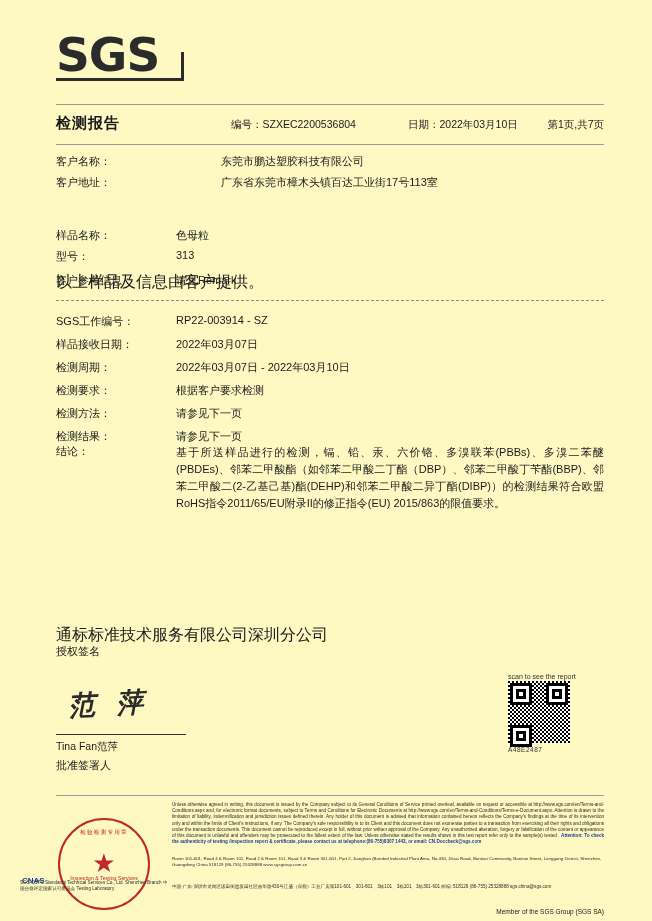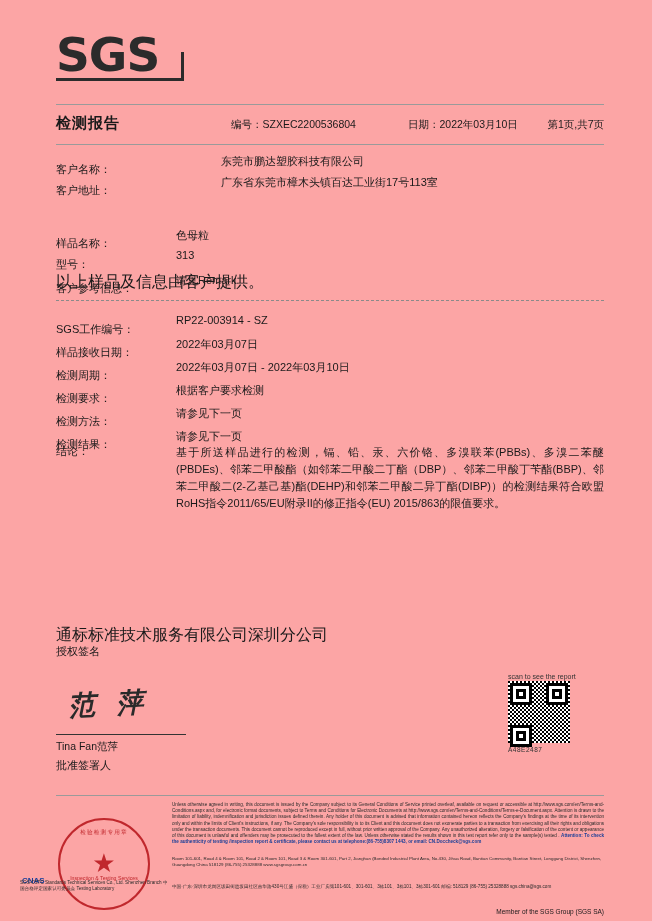--- a/index.html
+++ b/index.html
@@ -7,21 +7,21 @@
     padding: 0;
     background: #efefef;
   }
   body {
     font-family: "Liberation Sans", sans-serif;
   }
   .page {
     position: relative;
     width: 652px;
     height: 921px;
-    background: #fca5a5;
+    background: #fef9c3;
     overflow: hidden;
     box-sizing: border-box;
   }
 
   
   .logo-wrap {
     position: absolute;
     left: 56px;
     top: 30px;
     width: 140px;
@@ -116,21 +116,20 @@
     position: relative;
     height: 21px;
     font-size: 11px;
     color: #1a1a1a;
   }
   .row .lbl {
     position: absolute;
     left: 0;
     top: 0;
     width: 120px;
-    margin-top: 8px;
   }
   .row .val {
     position: absolute;
     left: 120px;
     top: 0;
     right: 0;
   }
   .val-ind {
     left: 165px !important;
   }

